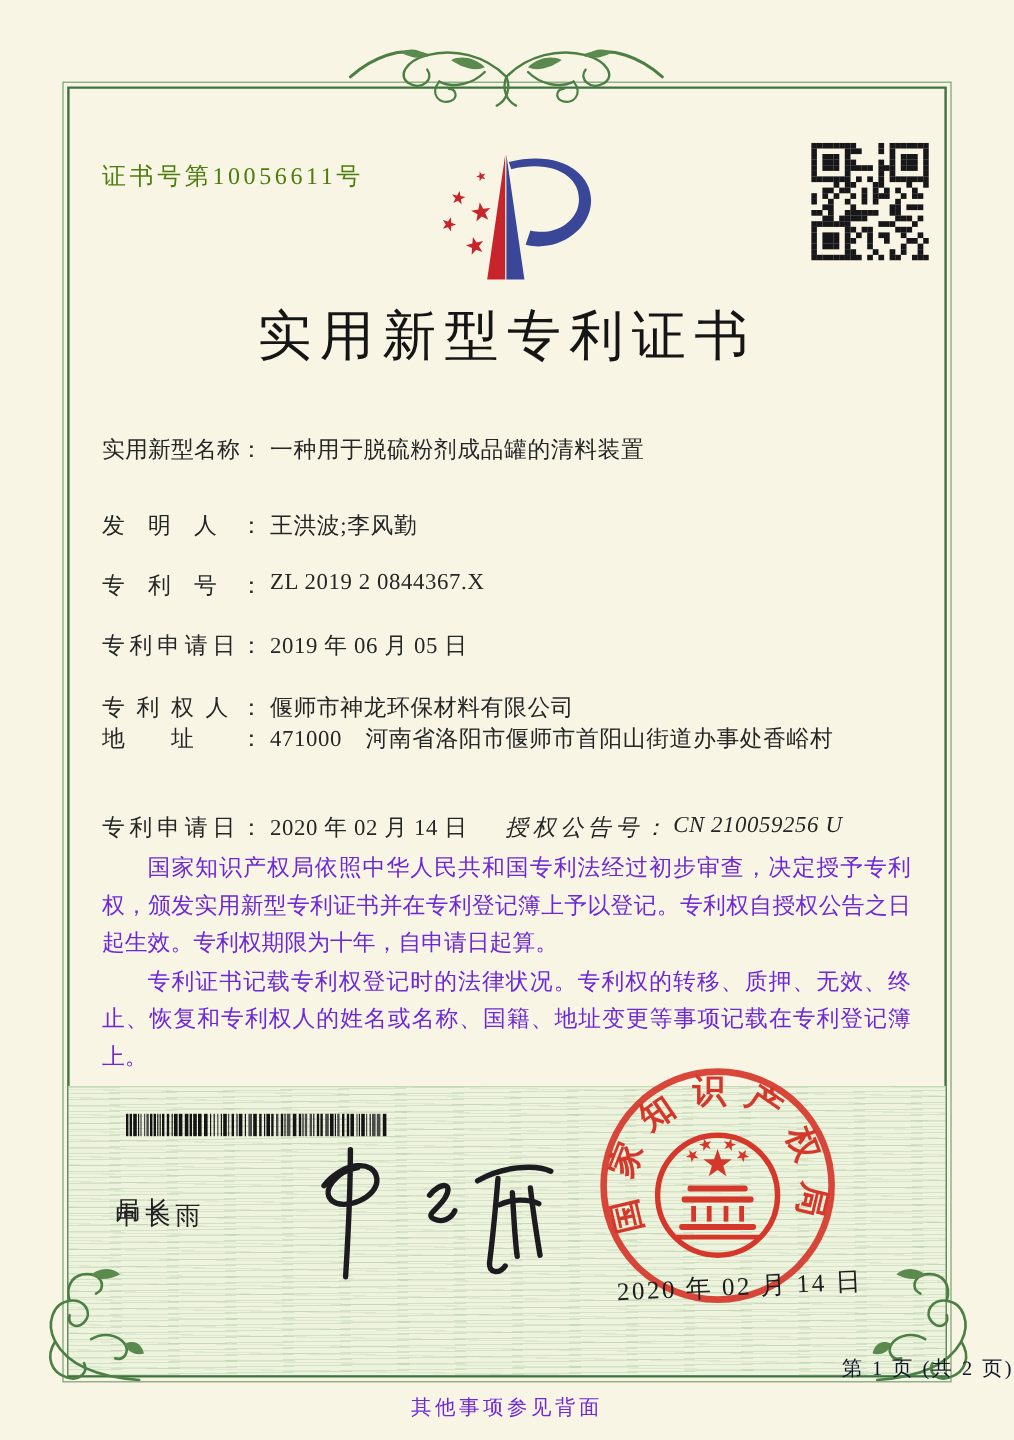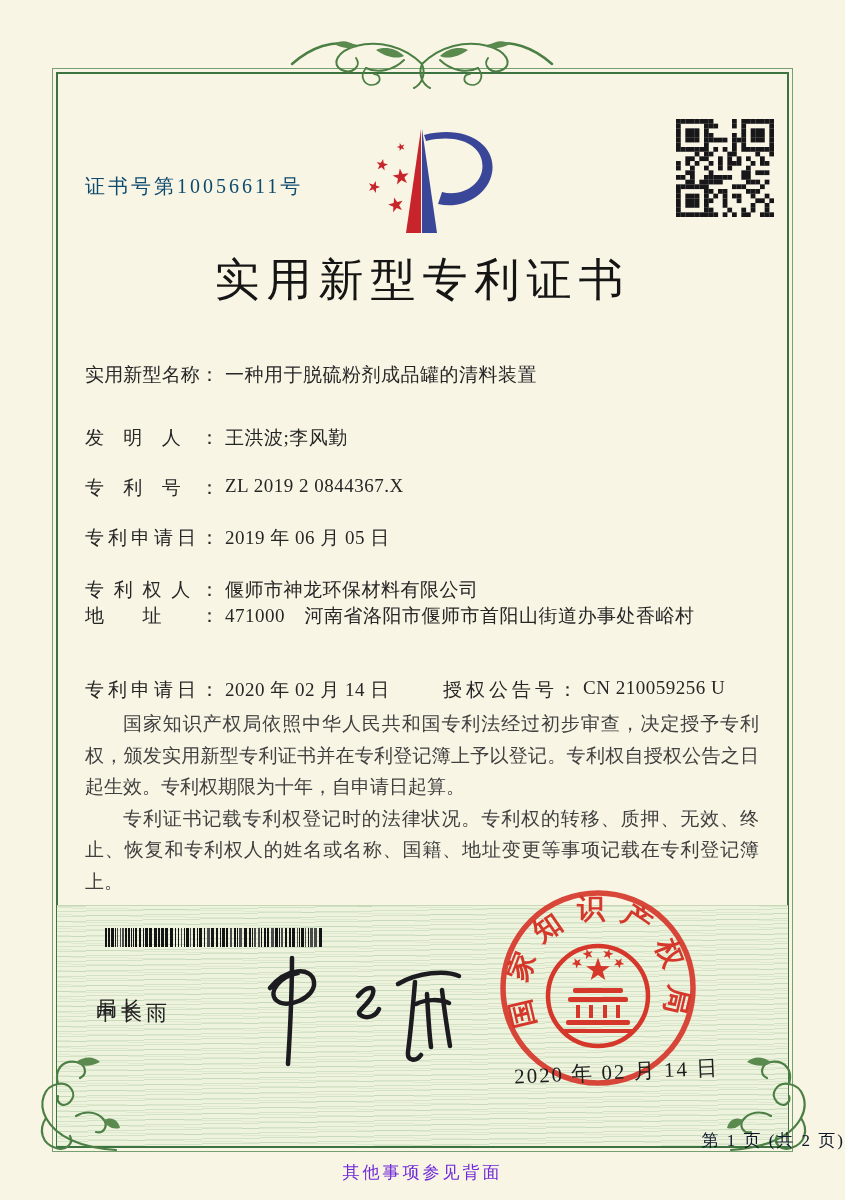--- a/index.html
+++ b/index.html
@@ -16,33 +16,33 @@
   .frame::before{content:"";position:absolute;inset:3px;
     border:2px solid #3d7340;border-bottom-width:5px;}
   
   .band{position:absolute;left:57px;top:905px;width:731px;height:240px;
     background:
       repeating-linear-gradient(179deg, rgba(104,158,96,.20) 0 1px, rgba(104,158,96,0) 1px 5px),
       repeating-linear-gradient(181deg, rgba(104,158,96,.12) 0 1px, rgba(104,158,96,0) 1px 7px),
       #eef3de;
     border-top:1px solid #c6d8b4;}
   
-  .cert-no{position:absolute;left:85px;top:133px;font-size:20px;color:#0c4a6e;letter-spacing:3px;margin-top:40px;}
+  .cert-no{position:absolute;left:85px;top:133px;font-size:20px;color:#4d7c0f;letter-spacing:3px;}
   .title{position:absolute;left:0;width:100%;top:250px;text-align:center;
     font-size:45px;font-weight:400;color:#151515;letter-spacing:7px;}
   .frow{position:absolute;left:85px;width:675px;display:flex;font-size:19px;color:#262626;}
   .flabel{display:inline-block;width:134px;text-align:justify;text-align-last:justify;
     flex:none;color:#262626;}
   .fvalue{margin-left:6px;letter-spacing:.5px;}
   .r1{top:362px}.r2{top:425px}.r3{top:475px}.r4{top:525px}.r5{top:577px}.r6{top:603px}
   .r7{top:677px}
-  .grant-no{position:absolute;left:358px;top:0;display:flex;}
+  .grant-no{position:absolute;left:336px;top:0;display:flex;font-style:italic;}
   .paras{position:absolute;left:85px;right:86px;top:708px;}
   .paras p{margin:0;font-size:19px;line-height:31.5px;text-align:justify;
-    text-indent:2em;color:#404040;}
+    text-indent:2em;color:#6d28d9;}
   
   .officer-title{position:absolute;left:96px;top:995px;font-size:21px;color:#222;letter-spacing:4px;}
   .officer-name{position:absolute;left:96px;top:999px;font-size:21px;color:#222;letter-spacing:4px;}
   .signature{position:absolute;left:228px;top:952px;}
   
   .seal{position:absolute;left:492px;top:883px;}
   .seal-date{position:absolute;left:514px;top:1058px;font-size:21px;color:#1d1d1d;
     letter-spacing:2px;transform:rotate(-2.5deg);z-index:5;}
   .page-num{position:absolute;left:0;width:100%;top:1110px;text-align:right;
     font-size:17px;color:#0f172a;letter-spacing:2px;margin-top:19px;}

